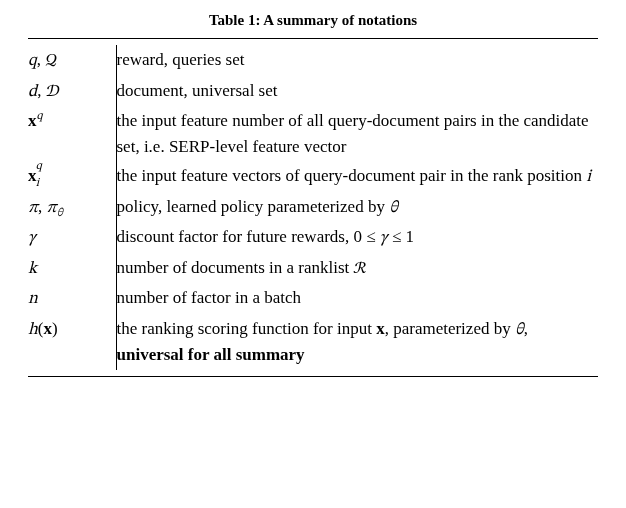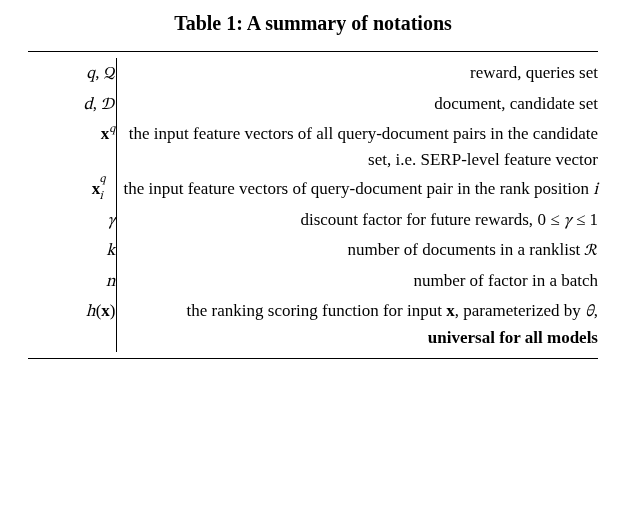--- a/index.html
+++ b/index.html
@@ -11,43 +11,42 @@
       font-family: "Times New Roman", Times, serif;
       width: 626px;
       height: 508px;
       padding: 12px 28px;
       background: #fff;
       color: #000;
     }
     .caption {
       text-align: center;
       font-weight: bold;
-      font-size: 20px;
-      margin-bottom: 16px;
+      font-size: 15px;
+      margin-bottom: 9px;
     }
     .hr-top, .hr-bottom {
       border: none;
       border-top: 1px solid #000;
     }
     .hr-top {
       margin-bottom: 6px;
     }
     .hr-bottom {
       margin-top: 6px;
     }
     table.notation {
       width: 100%;
       border-collapse: collapse;
       font-size: 17px;
       line-height: 1.5;
     }
     table.notation td {
       vertical-align: top;
       padding: 2px 0;
-      text-align: right;
     }
     td.sym {
       width: 88px;
       padding-right: 12px;
       border-right: 1px solid #000;
       white-space: nowrap;
     }
     td.desc {
       padding-left: 14px;
     }
@@ -99,42 +98,46 @@
 <hr class="hr-top">
 
 <table class="notation">
   <tbody id="table-body">
   <tr>
         <td class="sym"><span class="math">q</span>, <span class="cal">𝒬</span></td>
         <td class="desc">reward, queries set</td>
       </tr>
       <tr>
         <td class="sym"><span class="math">d</span>, <span class="cal">𝒟</span></td>
-        <td class="desc">document, candidate set</td>
+        <td class="desc">document, universal set</td>
       </tr>
       <tr>
         <td class="sym"><span class="bold">x</span><span class="sup"><span class="math">q</span></span></td>
-        <td class="desc">the input feature vectors of all query-document pairs in the candidate set, i.e. SERP-level feature vector</td>
+        <td class="desc">the input feature number of all query-document pairs in the candidate set, i.e. SERP-level feature vector</td>
       </tr>
       <tr>
         <td class="sym"><span class="subscript-stack"><span class="base bold">x</span><span class="sup2"><span class="math">q</span></span><span class="sub2"><span class="math">i</span></span></span></td>
         <td class="desc">the input feature vectors of query-document pair in the rank position <span class="math">i</span></td>
+      </tr>
+      <tr>
+        <td class="sym"><span class="math">π</span>, <span class="math">π</span><span class="sub"><span class="math">θ</span></span></td>
+        <td class="desc">policy, learned policy parameterized by <span class="math">θ</span></td>
       </tr>
       <tr>
         <td class="sym"><span class="math">γ</span></td>
         <td class="desc">discount factor for future rewards, <span>0 ≤ <span class="math">γ</span> ≤ 1</span></td>
       </tr>
       <tr>
         <td class="sym"><span class="math">k</span></td>
         <td class="desc">number of documents in a ranklist <span class="cal">ℛ</span></td>
       </tr>
       <tr>
         <td class="sym"><span class="math">n</span></td>
         <td class="desc">number of factor in a batch</td>
       </tr>
       <tr>
         <td class="sym"><span class="math">h</span>(<span class="bold">x</span>)</td>
-        <td class="desc">the ranking scoring function for input <span class="bold">x</span>, parameterized by <span class="math">θ</span>, <span class="bold">universal for all models</span></td>
+        <td class="desc">the ranking scoring function for input <span class="bold">x</span>, parameterized by <span class="math">θ</span>, <span class="bold">universal for all summary</span></td>
       </tr>
     </tbody>
 </table>
 
 <hr class="hr-bottom">
 
 </body></html>

